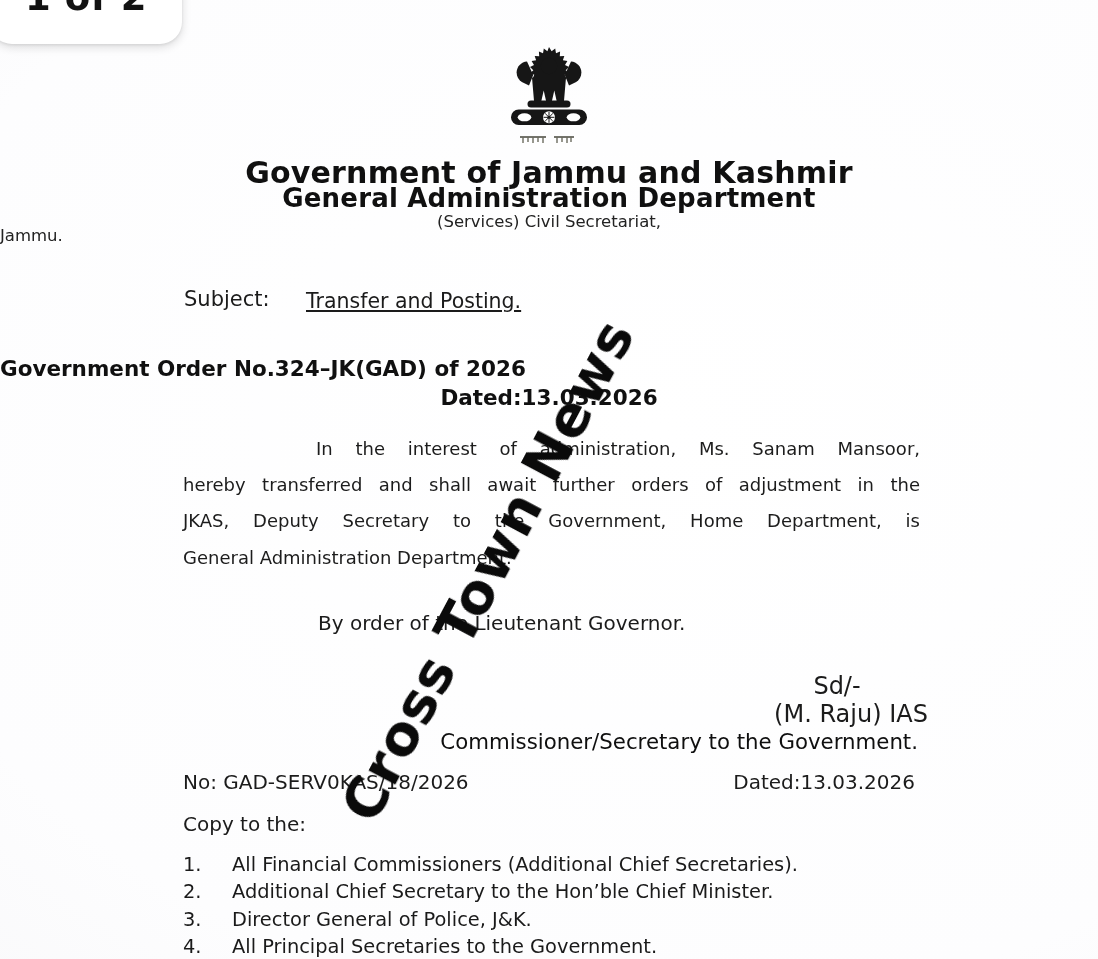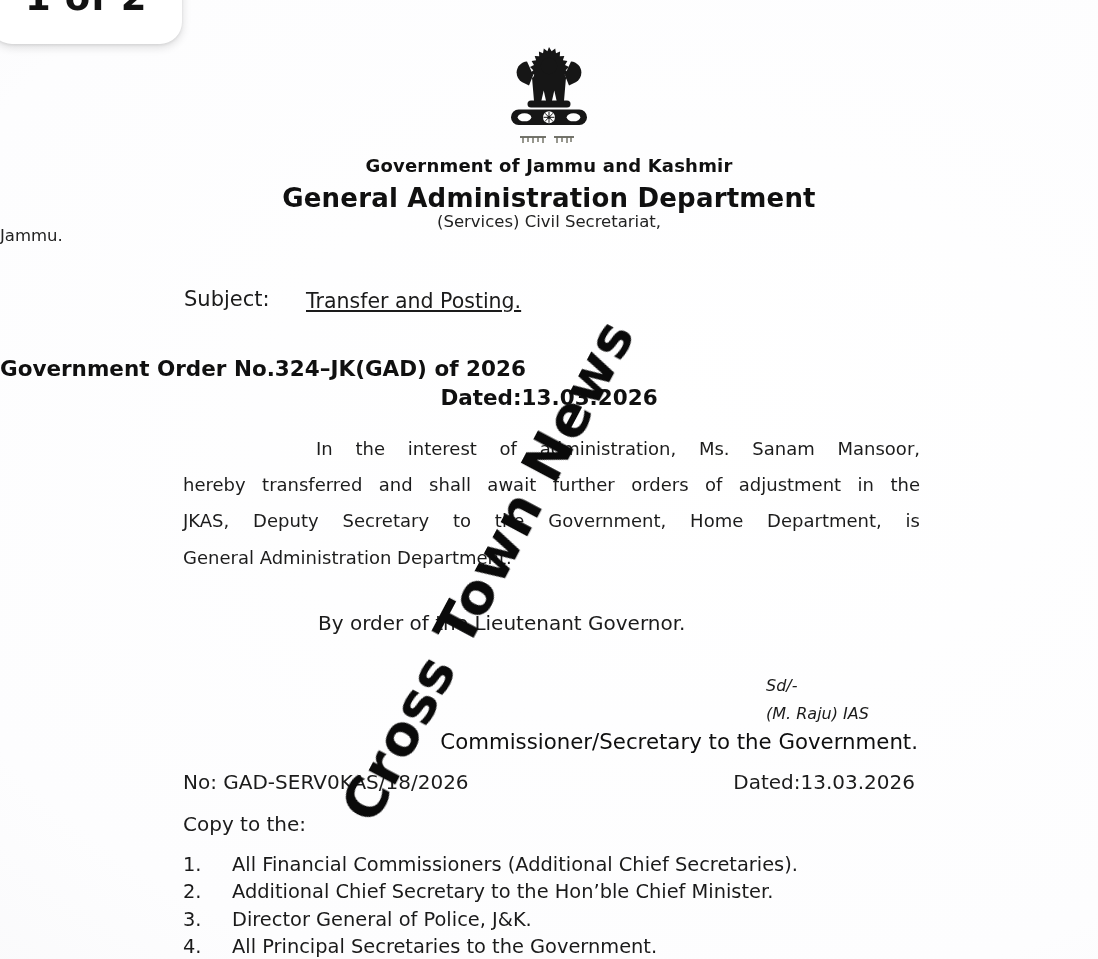--- a/index.html
+++ b/index.html
@@ -22,38 +22,38 @@
     z-index:60;
   }
   .badge span{
     position:absolute;left:0;right:0;top:18px;
     text-align:center;font-size:37px;font-weight:700;color:#121212;
     letter-spacing:.5px;
   }
   
   .emblem{left:503px;top:46px;width:92px;height:84px;filter:blur(.35px);}
   .motto{left:503px;top:130px;width:92px;text-align:center;}
-  .org1{left:0;right:0;top:155px;text-align:center;font-size:18px;font-weight:700;color:#101010;letter-spacing:.2px;}
+  .org1{left:0;right:0;top:155px;text-align:center;font-size:30px;font-weight:700;color:#101010;letter-spacing:.2px;}
   .org2{left:0;right:0;top:183px;text-align:center;font-size:26px;font-weight:700;color:#101010;letter-spacing:.2px;}
   .org3{left:0;right:0;top:212px;text-align:center;font-size:16.5px;color:#222;}
   .org4{left:0;right:0;top:226px;font-size:16.5px;color:#222;}
   
   .subj-label{left:184px;top:287px;font-size:21px;}
   .subj-value{left:306px;top:289px;font-size:20.5px;text-decoration:underline;}
   
   .order1{left:0;right:0;top:356px;text-align:left;font-size:21.5px;font-weight:700;color:#101010;}
   .order2{left:0;right:0;top:385px;text-align:center;font-size:21.5px;font-weight:700;color:#101010;}
   
   .para{left:183px;top:438px;width:737px;font-size:18px;color:#1c1c1c;}
   .doc-line{height:36.2px;text-align:justify;text-align-last:justify;white-space:nowrap;}
   .doc-line.first{padding-left:133px;width:604px;}
   .doc-line.last{text-align:left;text-align-last:left;}
   .by-order{left:318px;top:611px;font-size:20px;}
   
-  .sig{right:162px;top:672px;width:170px;font-size:16px;line-height:28px;font-style:italic;}
+  .sig{right:162px;top:672px;width:170px;text-align:center;font-size:24px;line-height:28px;}
   .sig .sd{padding-right:28px;}
   .designation{right:180px;top:729px;font-size:21.3px;font-weight:400;color:#0f0f0f;}
   
   .ref-no{left:183px;top:770px;font-size:20px;}
   .ref-date{right:183px;top:770px;font-size:20px;}
   .copy-to{left:183px;top:812px;font-size:20px;}
   
   .copy-list{left:183px;top:853px;width:790px;}
   .copy-row{display:flex;height:27.4px;font-size:19.4px;color:#1a1a1a;}
   .copy-row .num{width:49px;flex:0 0 49px;}

